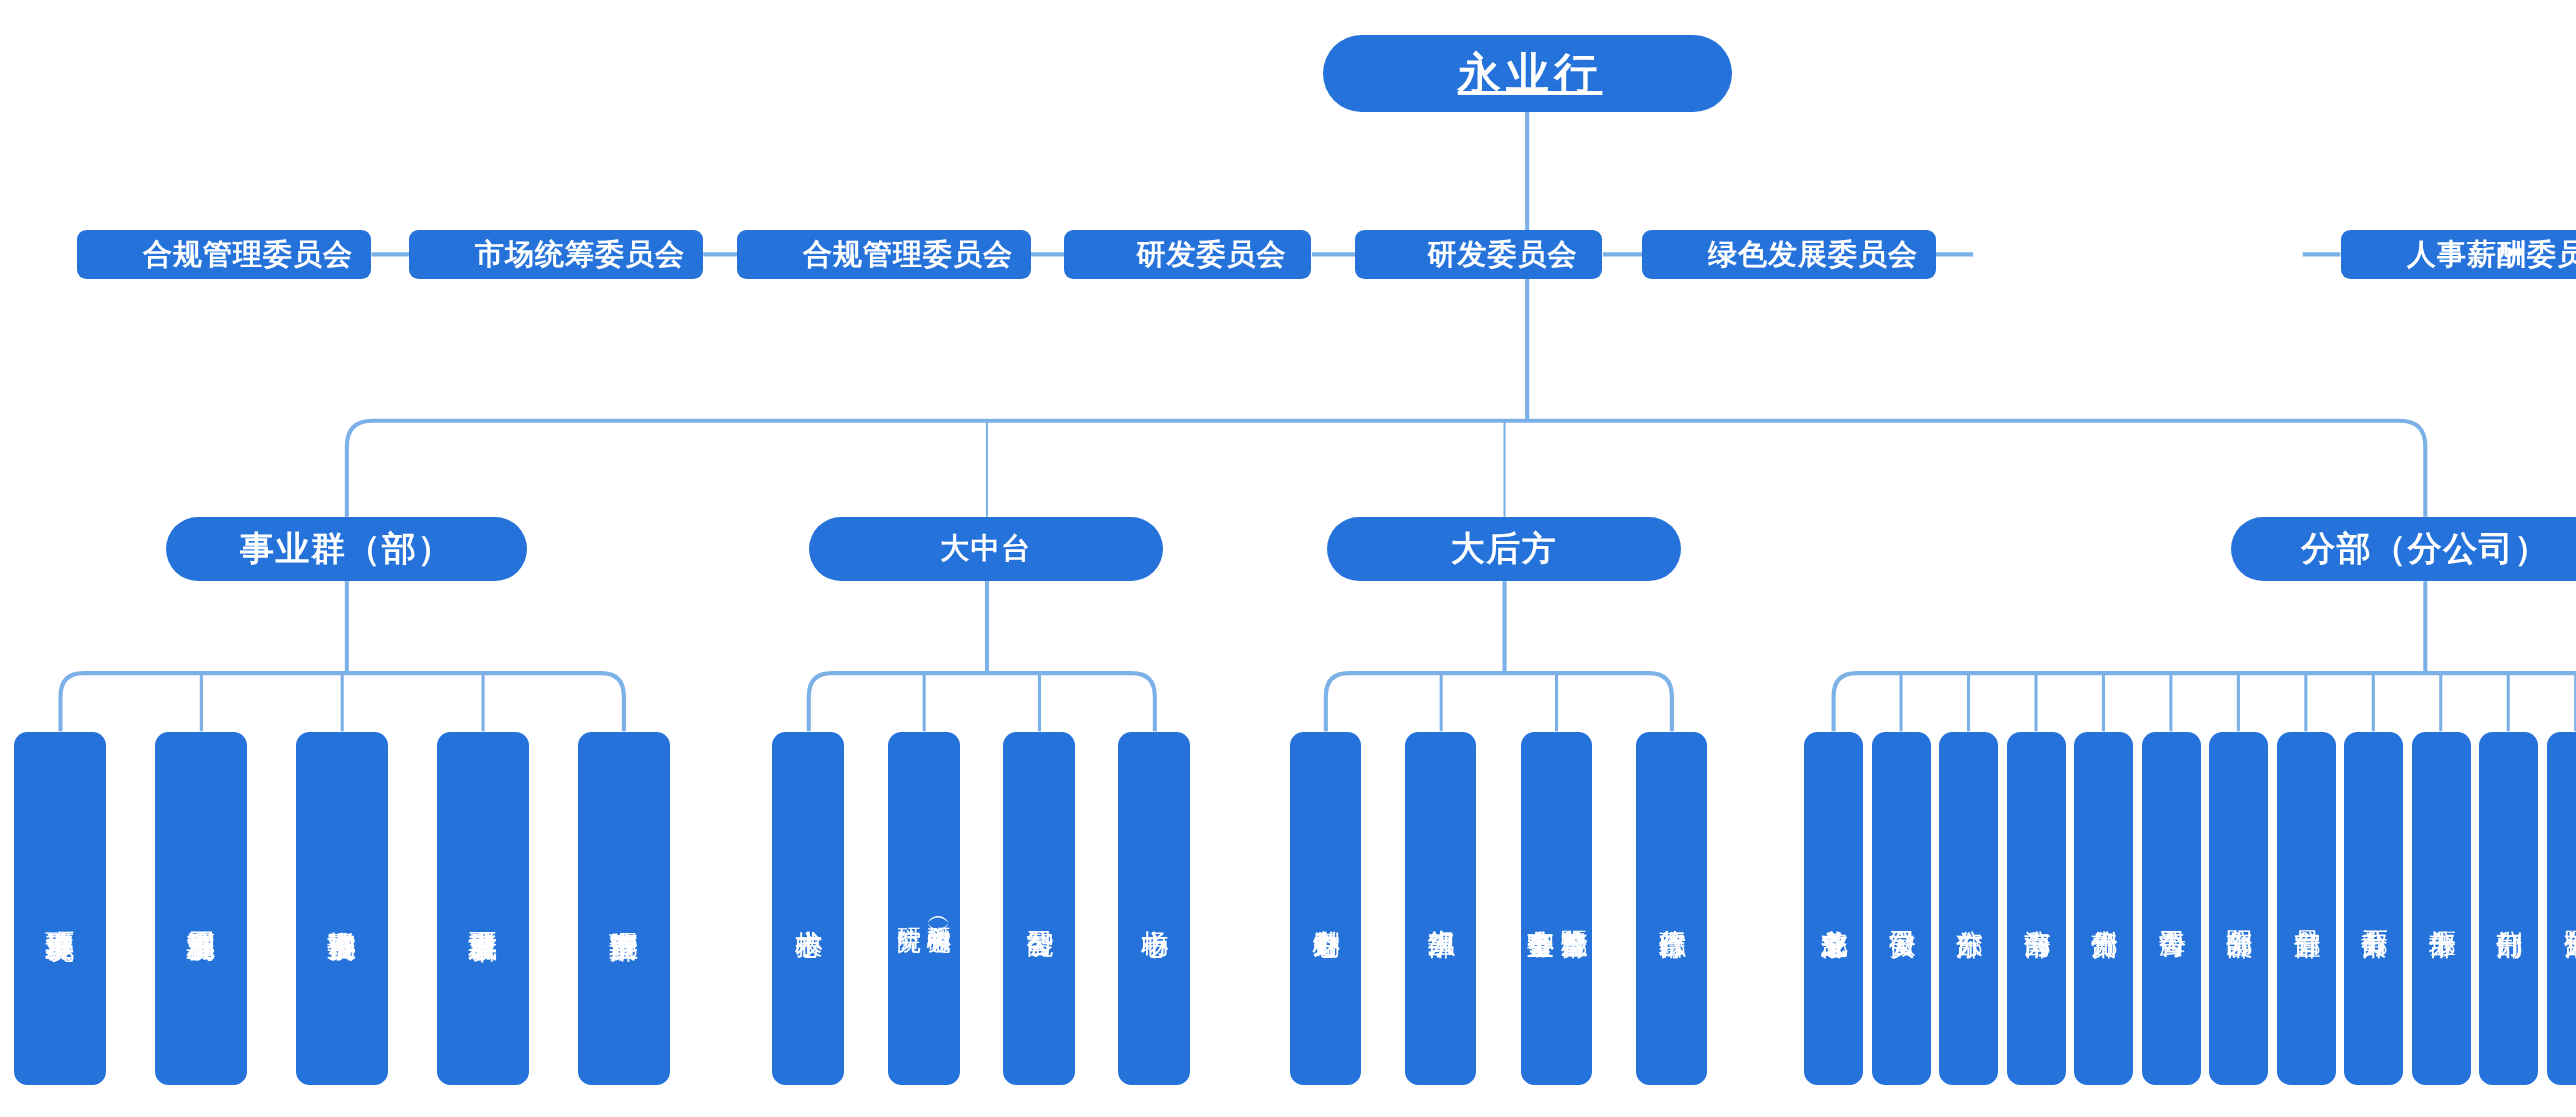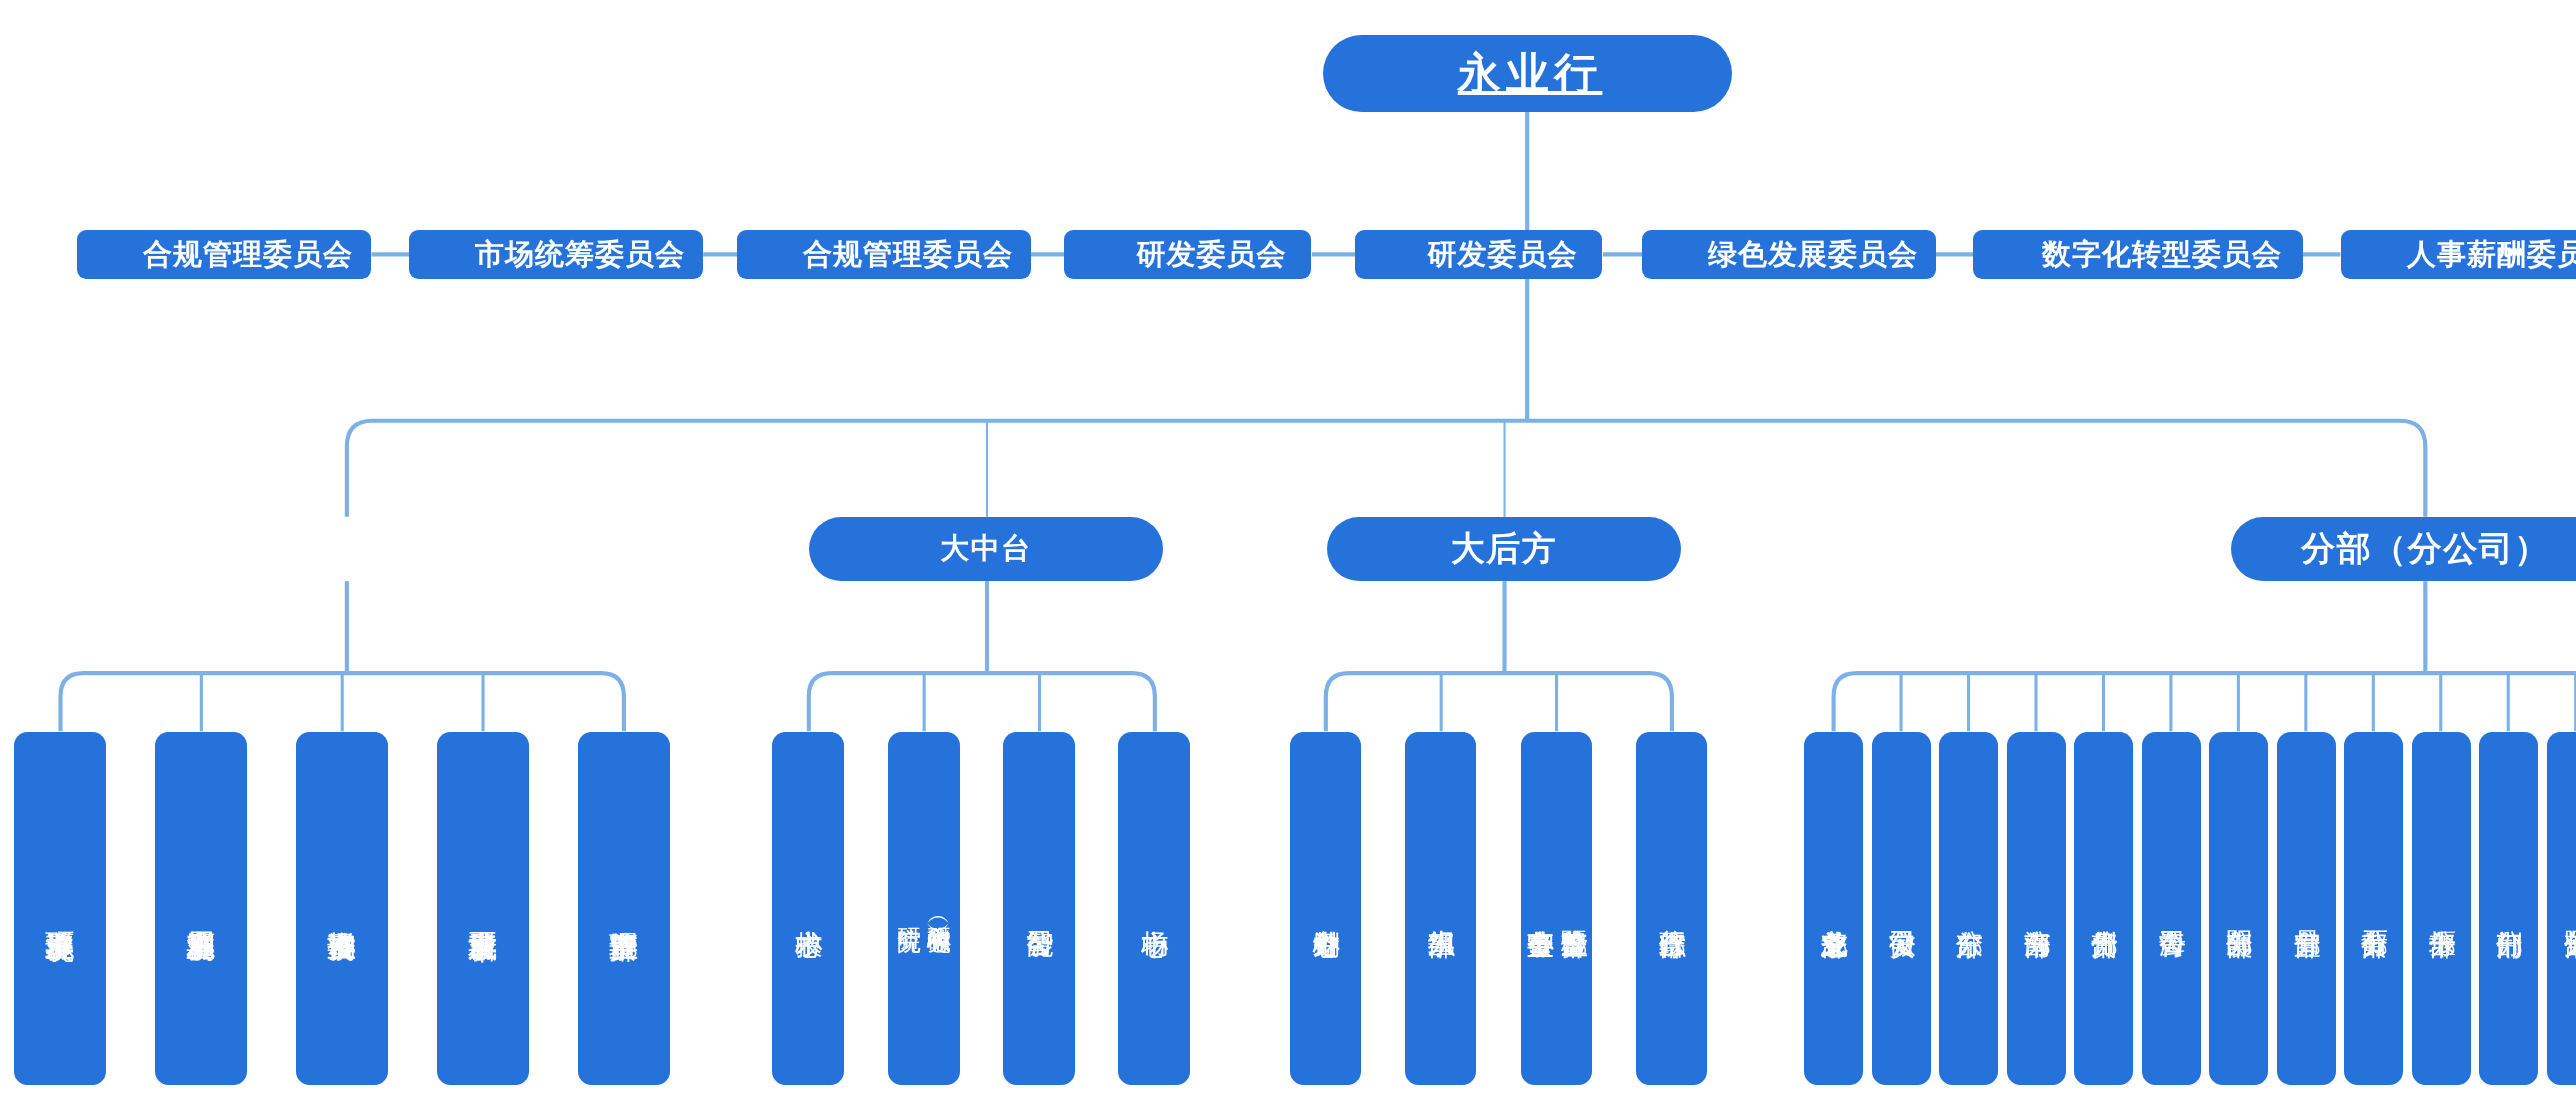--- a/index.html
+++ b/index.html
@@ -74,22 +74,22 @@
       <path d="M 5524 1307 V 1420" fill="none" stroke="#7cb1e8" stroke-width="6"></path>
     </svg>
   <div id="node-layer">
       <div class="node root" style="left: 1323px; top: 35px; width: 409px; height: 77px; border-radius: 39px; font-size: 43px;">永业行</div>
       <div class="node committee" style="left: 77px; top: 230px; width: 294px; height: 49px; border-radius: 9.3px; font-size: 29px;">合规管理委员会</div>
       <div class="node committee" style="left: 409px; top: 230px; width: 294px; height: 49px; border-radius: 9.3px; font-size: 29px;">市场统筹委员会</div>
       <div class="node committee" style="left: 737px; top: 230px; width: 294px; height: 49px; border-radius: 9.3px; font-size: 29px;">合规管理委员会</div>
       <div class="node committee" style="left: 1064px; top: 230px; width: 247px; height: 49px; border-radius: 9.3px; font-size: 29px;">研发委员会</div>
       <div class="node committee" style="left: 1355px; top: 230px; width: 247px; height: 49px; border-radius: 9.3px; font-size: 29px;">研发委员会</div>
       <div class="node committee" style="left: 1642px; top: 230px; width: 294px; height: 49px; border-radius: 9.3px; font-size: 29px;">绿色发展委员会</div>
-      <div class="node committee" style="left: 1973px; top: 230px; width: 330px; height: 49px; border-radius: 9.3px; font-size: 29px;">数字化转型委员会</div>
       <div class="node committee" style="left: 2341px; top: 230px; width: 294px; height: 49px; border-radius: 9.3px; font-size: 29px;">人事薪酬委员会</div>
+      <div class="node header" style="left: 166px; top: 517px; width: 361px; height: 64px; border-radius: 32px; font-size: 34px;">事业群（部）</div>
       <div class="node child" style="left: 14px; top: 732px; width: 92px; height: 353px; border-radius: 13.4px; font-size: 29px;">
         <span class="vtext">资源环境事业群</span>
       </div>
       <div class="node child" style="left: 155px; top: 732px; width: 92px; height: 353px; border-radius: 13.4px; font-size: 29px;">
         <span class="vtext">资源利用事业群</span>
       </div>
       <div class="node child" style="left: 296px; top: 732px; width: 92px; height: 353px; border-radius: 13.4px; font-size: 29px;">
         <span class="vtext">投资咨询事业群</span>
       </div>
       <div class="node child" style="left: 437px; top: 732px; width: 92px; height: 353px; border-radius: 13.4px; font-size: 29px;">

